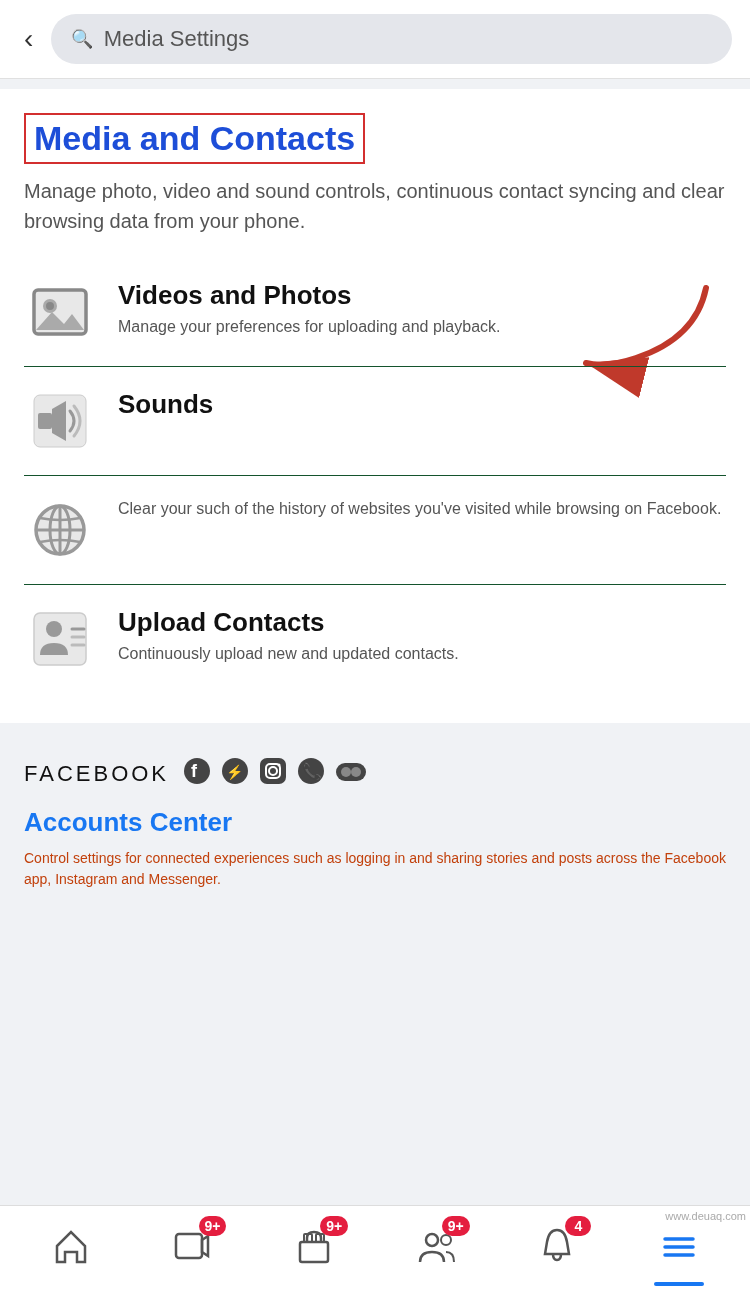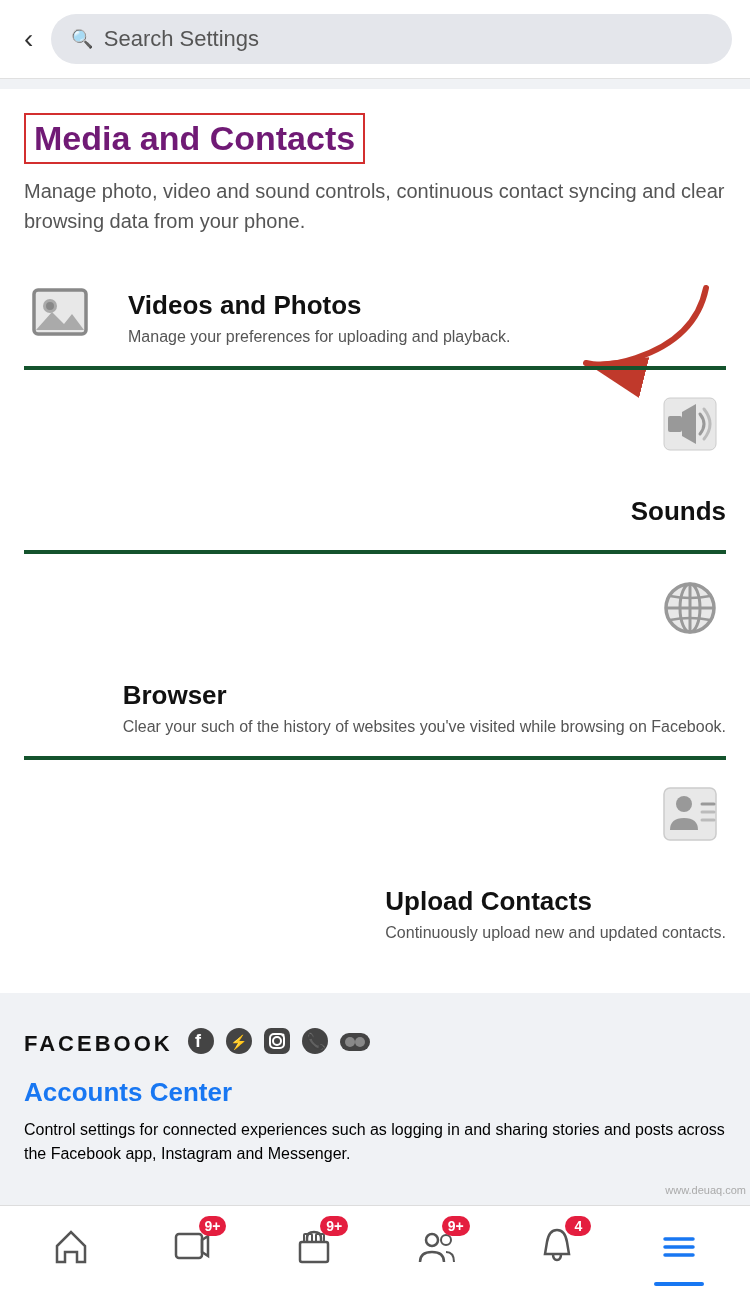--- a/index.html
+++ b/index.html
@@ -55,41 +55,40 @@
 
     .section-title-box {
       border: 2.5px solid #d32f2f;
       display: inline-block;
       padding: 4px 8px;
       margin-bottom: 12px;
     }
     .section-title {
       font-size: 34px;
       font-weight: 700;
-      color: #701a75;
+      color: #1d4ed8;
     }
     .section-description {
       font-size: 20px;
       color: #555;
       line-height: 1.5;
       margin-bottom: 22px;
     }
 
     
     .menu-item {
       display: flex;
-      align-items: flex-end;
-      gap: 32px;
+      align-items: flex-start;
+      gap: 22px;
       padding: 18px 0;
       cursor: pointer;
       position: relative;
     }
     .menu-item + .menu-item {
-      border-top: 4px solid #14532d;
-      flex-direction: column;
+      border-top: 1px solid #14532d;
     }
     .menu-icon {
       width: 72px;
       height: 72px;
       flex-shrink: 0;
       display: flex;
       align-items: center;
       justify-content: center;
     }
     .menu-icon svg {
@@ -126,43 +125,43 @@
       margin-top: 10px;
     }
     .brand-logos {
       display: flex;
       align-items: center;
       gap: 14px;
       margin-bottom: 16px;
     }
     .brand-name {
       font-size: 22px;
-      font-weight: 700;
+      font-weight: 400;
       letter-spacing: 3px;
       color: #111;
     }
     .brand-icons {
       display: flex;
       gap: 10px;
       align-items: center;
     }
     .brand-icon {
       font-size: 24px;
       color: #444;
     }
     .accounts-center-link {
       font-size: 26px;
       font-weight: 700;
       color: #1877f2;
       margin-bottom: 10px;
       cursor: pointer;
     }
     .accounts-center-desc {
-      font-size: 16px;
-      color: #000000;
+      font-size: 14px;
+      color: #c2410c;
       line-height: 1.5;
     }
 
     
     .tab-bar {
       position: fixed;
       bottom: 0;
       left: 0;
       width: 750px;
       background: #fff;
@@ -201,34 +200,34 @@
       transform: translateX(-50%);
       width: 50px;
       height: 4px;
       background: #1877f2;
       border-radius: 2px;
     }
 
     
     .watermark {
       position: fixed;
-      bottom: 94px;
+      bottom: 68px;
       right: 4px;
       font-size: 11px;
       color: #aaa;
     }
   </style>
 </head>
 <body>
 
 <div class="header">
   <div class="back-btn">‹</div>
   <div class="search-bar">
     <span class="search-icon-svg">🔍</span>
-    <span class="search-placeholder">Search Settings</span>
+    <span class="search-placeholder">Media Settings</span>
   </div>
 </div>
 
 <div class="main-content">
   <div class="section-title-box">
     <div class="section-title">Media and Contacts</div>
   </div>
   <div class="section-description">Manage photo, video and sound controls, continuous contact syncing and clear browsing data from your phone.</div>
 
   
@@ -284,21 +283,20 @@
       <svg viewBox="0 0 60 60" fill="none" xmlns="http://www.w3.org/2000/svg">
         <circle cx="30" cy="30" r="24" stroke="#999" stroke-width="3.5" fill="#e8e8e8"></circle>
         <ellipse cx="30" cy="30" rx="10" ry="24" stroke="#999" stroke-width="3" fill="none"></ellipse>
         <line x1="6" y1="30" x2="54" y2="30" stroke="#999" stroke-width="3"></line>
         <line x1="30" y1="6" x2="30" y2="54" stroke="#999" stroke-width="3"></line>
         <path d="M10 18 Q30 22 50 18" stroke="#999" stroke-width="2.5" fill="none"></path>
         <path d="M10 42 Q30 38 50 42" stroke="#999" stroke-width="2.5" fill="none"></path>
       </svg>
     </div>
     <div class="menu-text">
-      <div class="menu-item-title">Browser</div>
       <div class="menu-item-desc">Clear your such of the history of websites you've visited while browsing on Facebook.</div>
     </div>
   </div>
 
   
   <div class="menu-item">
     <div class="menu-icon">
       <svg viewBox="0 0 60 60" fill="none" xmlns="http://www.w3.org/2000/svg">
         <rect x="4" y="4" width="52" height="52" rx="6" fill="#e8e8e8" stroke="#ccc" stroke-width="1.5"></rect>
 

